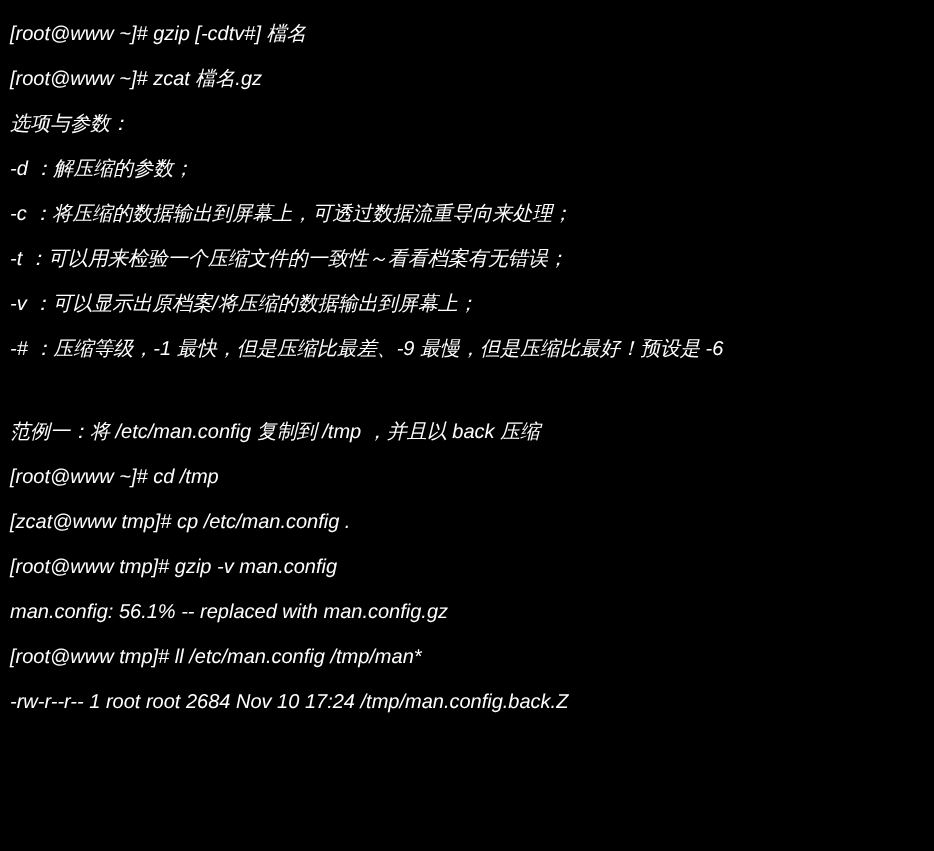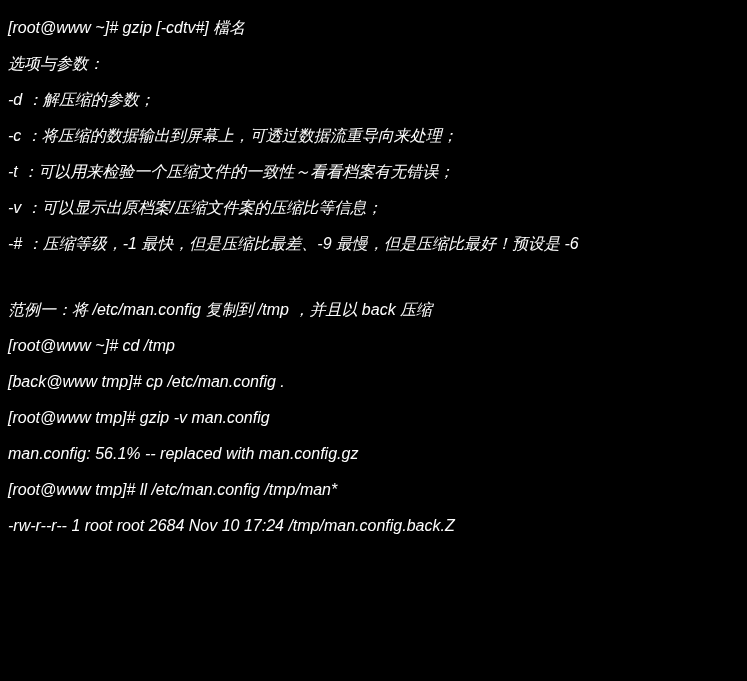--- a/index.html
+++ b/index.html
@@ -24,27 +24,28 @@
     }
     .blank-line {
       height: 30px;
     }
   </style>
 </head>
 <body>
 
 <div>
   <div class="line">[root@www ~]# gzip [-cdtv#] 檔名</div>
+  <div class="line">[root@www ~]# zcat 檔名.gz</div>
   <div class="line">选项与参数：</div>
   <div class="line">-d  ：解压缩的参数；</div>
   <div class="line">-c  ：将压缩的数据输出到屏幕上，可透过数据流重导向来处理；</div>
   <div class="line">-t  ：可以用来检验一个压缩文件的一致性～看看档案有无错误；</div>
-  <div class="line">-v  ：可以显示出原档案/压缩文件案的压缩比等信息；</div>
+  <div class="line">-v  ：可以显示出原档案/将压缩的数据输出到屏幕上；</div>
   <div class="line">-#  ：压缩等级，-1 最快，但是压缩比最差、-9 最慢，但是压缩比最好！预设是 -6</div>
   <div class="blank-line"></div>
   <div class="line">范例一：将 /etc/man.config 复制到 /tmp ，并且以 back 压缩</div>
   <div class="line">[root@www ~]# cd /tmp</div>
-  <div class="line">[back@www tmp]# cp /etc/man.config .</div>
+  <div class="line">[zcat@www tmp]# cp /etc/man.config .</div>
   <div class="line">[root@www tmp]# gzip -v man.config</div>
   <div class="line">man.config:      56.1% -- replaced with man.config.gz</div>
   <div class="line">[root@www tmp]# ll /etc/man.config /tmp/man*</div>
   <div class="line">-rw-r--r-- 1 root root 2684 Nov 10 17:24 /tmp/man.config.back.Z</div>
 </div>
 
 </body></html>

